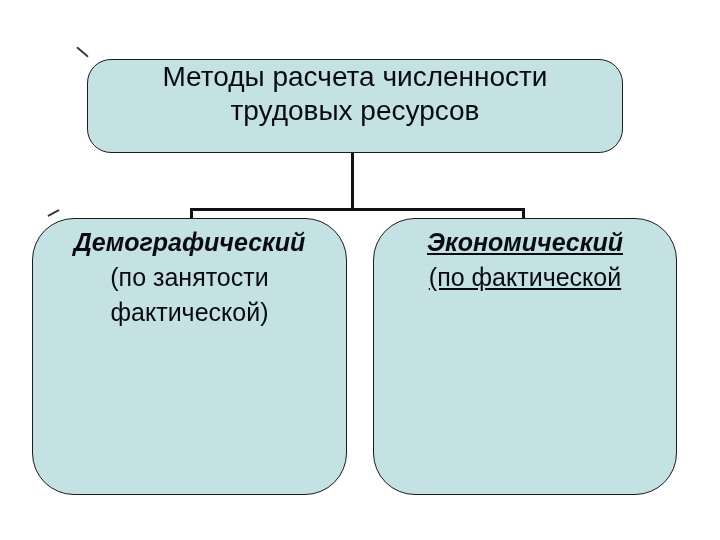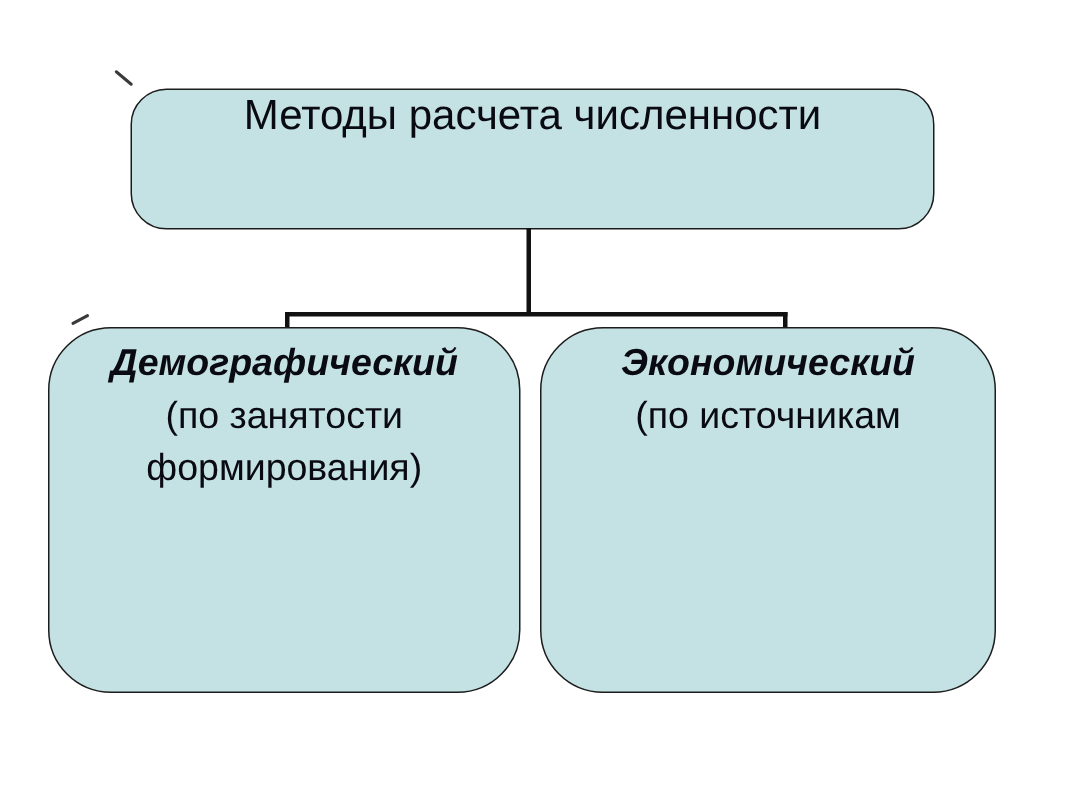--- a/index.html
+++ b/index.html
@@ -33,28 +33,28 @@
     text-align:center;
     color:var(--text-color);
   }
   .title-box{
     left:87px;top:59px;width:536px;height:94px;
     border-radius:24px;
     font-size:28px;
     line-height:34px;
   }
   .child-box{
-    top:218px;height:244px;
+    top:218px;height:277px;
     border-radius:42px;
     font-size:25px;
     line-height:35px;
     padding-top:6px;
   }
   .child-left{left:32px;width:315px;}
-  .child-right{left:360px;width:304px;}
+  .child-right{left:373px;width:304px;text-decoration:underline;}
   .child-heading{
     font-weight:bold;
     font-style:italic;
   }
   .line{
     position:absolute;
     background:var(--connector);
   }
   .conn-stem{left:351px;top:152px;width:3px;height:58px;}
   .conn-crossbar{left:190px;top:208px;width:335px;height:3px;}
@@ -69,34 +69,35 @@
   .flick-title{left:75px;top:51px;width:15px;transform:rotate(40deg);}
   .flick-child{left:47px;top:212px;width:13px;transform:rotate(-28deg);}
 </style>
 </head>
 <body>
 
 <div class="canvas">
 
   <div class="box title-box">
     <div>Методы расчета численности</div>
+    <div>трудовых ресурсов</div>
   </div>
 
   <div class="line conn-stem"></div>
   <div class="line conn-crossbar"></div>
   <div class="line conn-tick-left"></div>
   <div class="line conn-tick-right"></div>
 
   <div class="flick flick-title"></div>
   <div class="flick flick-child"></div>
 
   <div class="box child-box child-left">
     <div class="child-heading">Демографический</div>
     <div class="child-sub">(по занятости</div>
-    <div class="child-sub">формирования)</div>
+    <div class="child-sub">фактической)</div>
   </div>
 
   <div class="box child-box child-right">
     <div class="child-heading">Экономический</div>
-    <div class="child-sub">(по источникам</div>
+    <div class="child-sub">(по фактической</div>
   </div>
 
 </div>
 
 </body></html>

